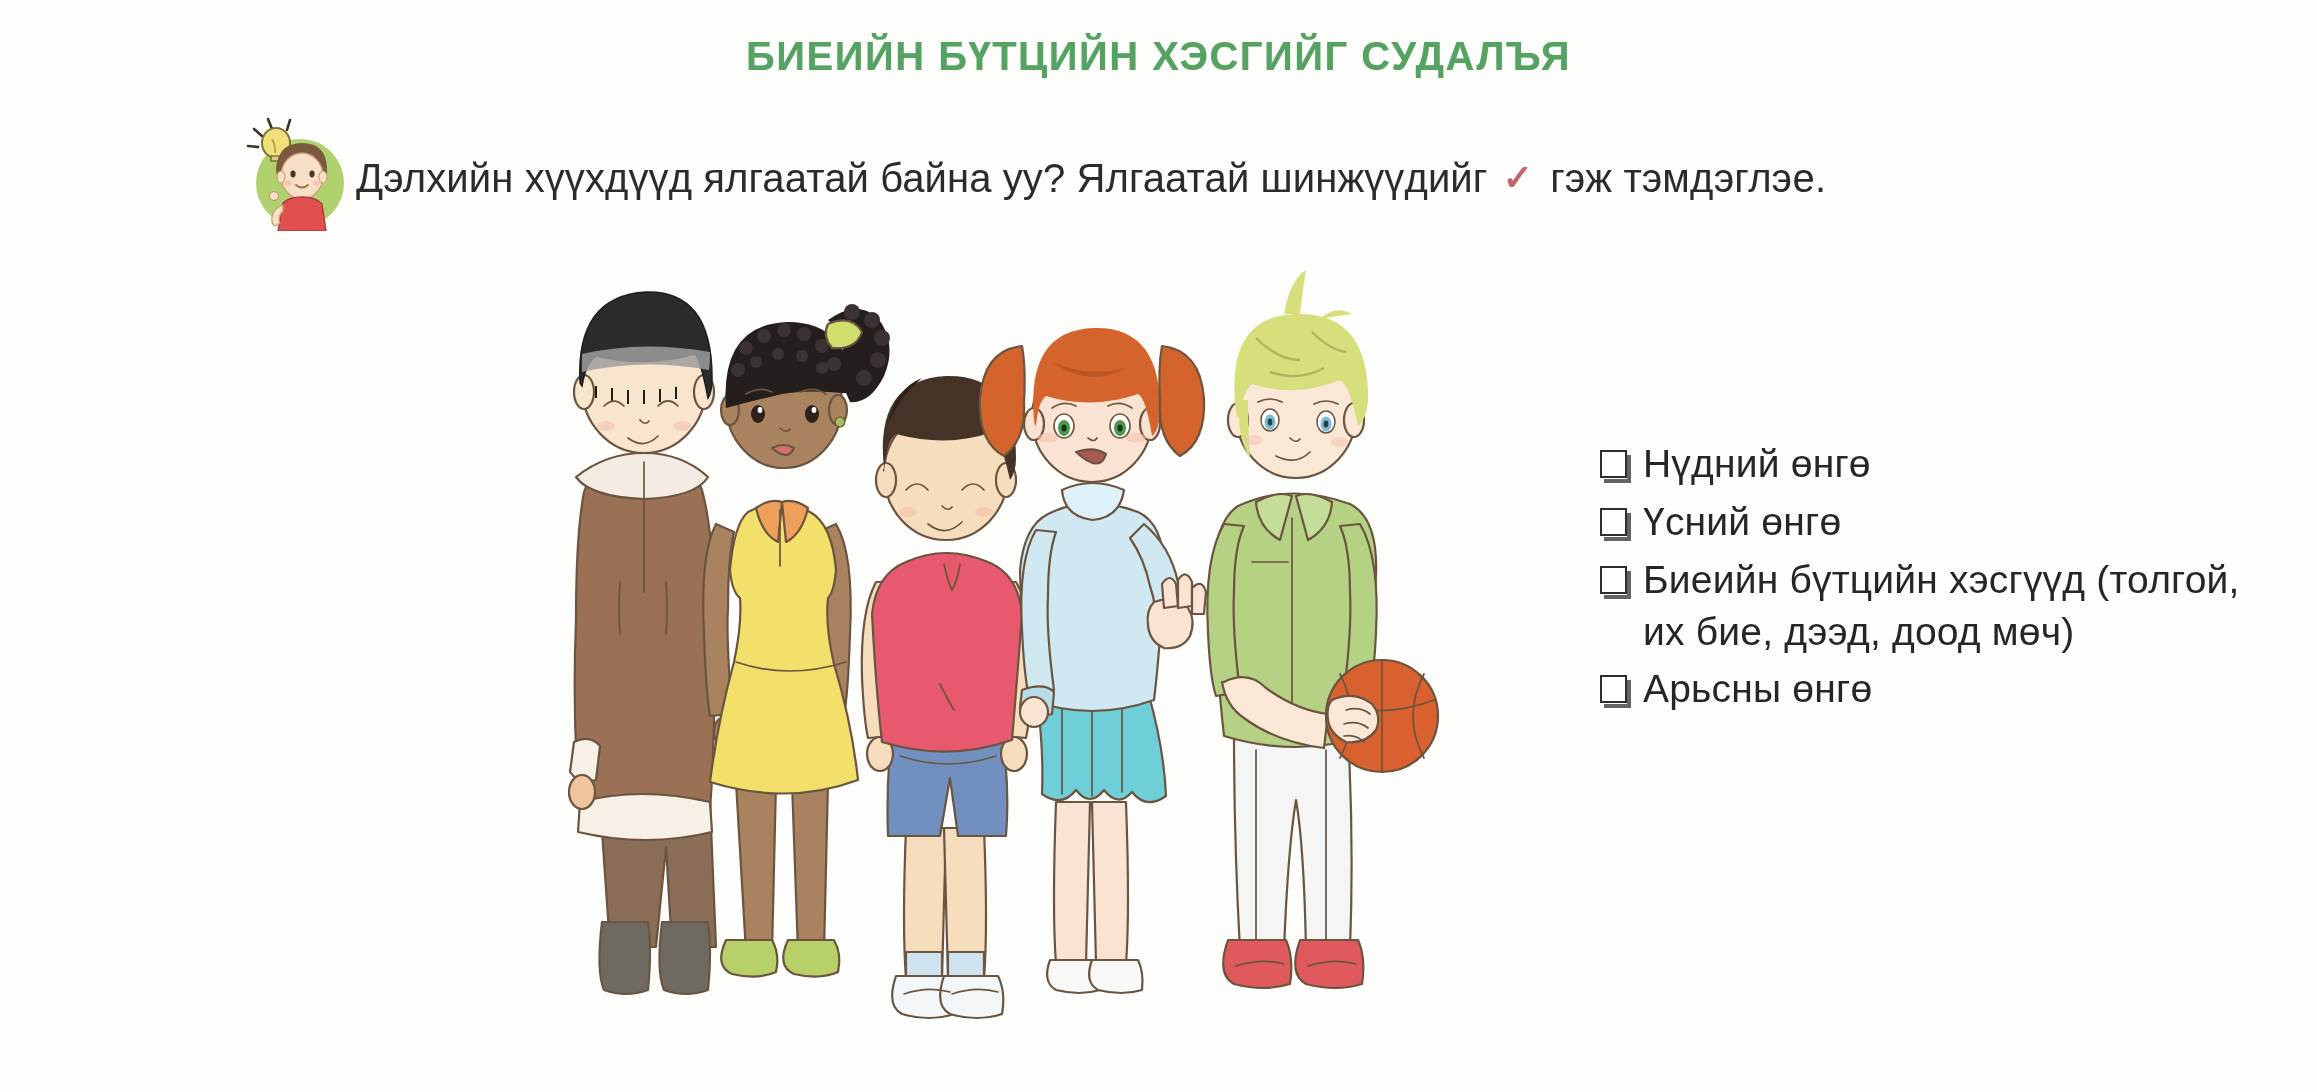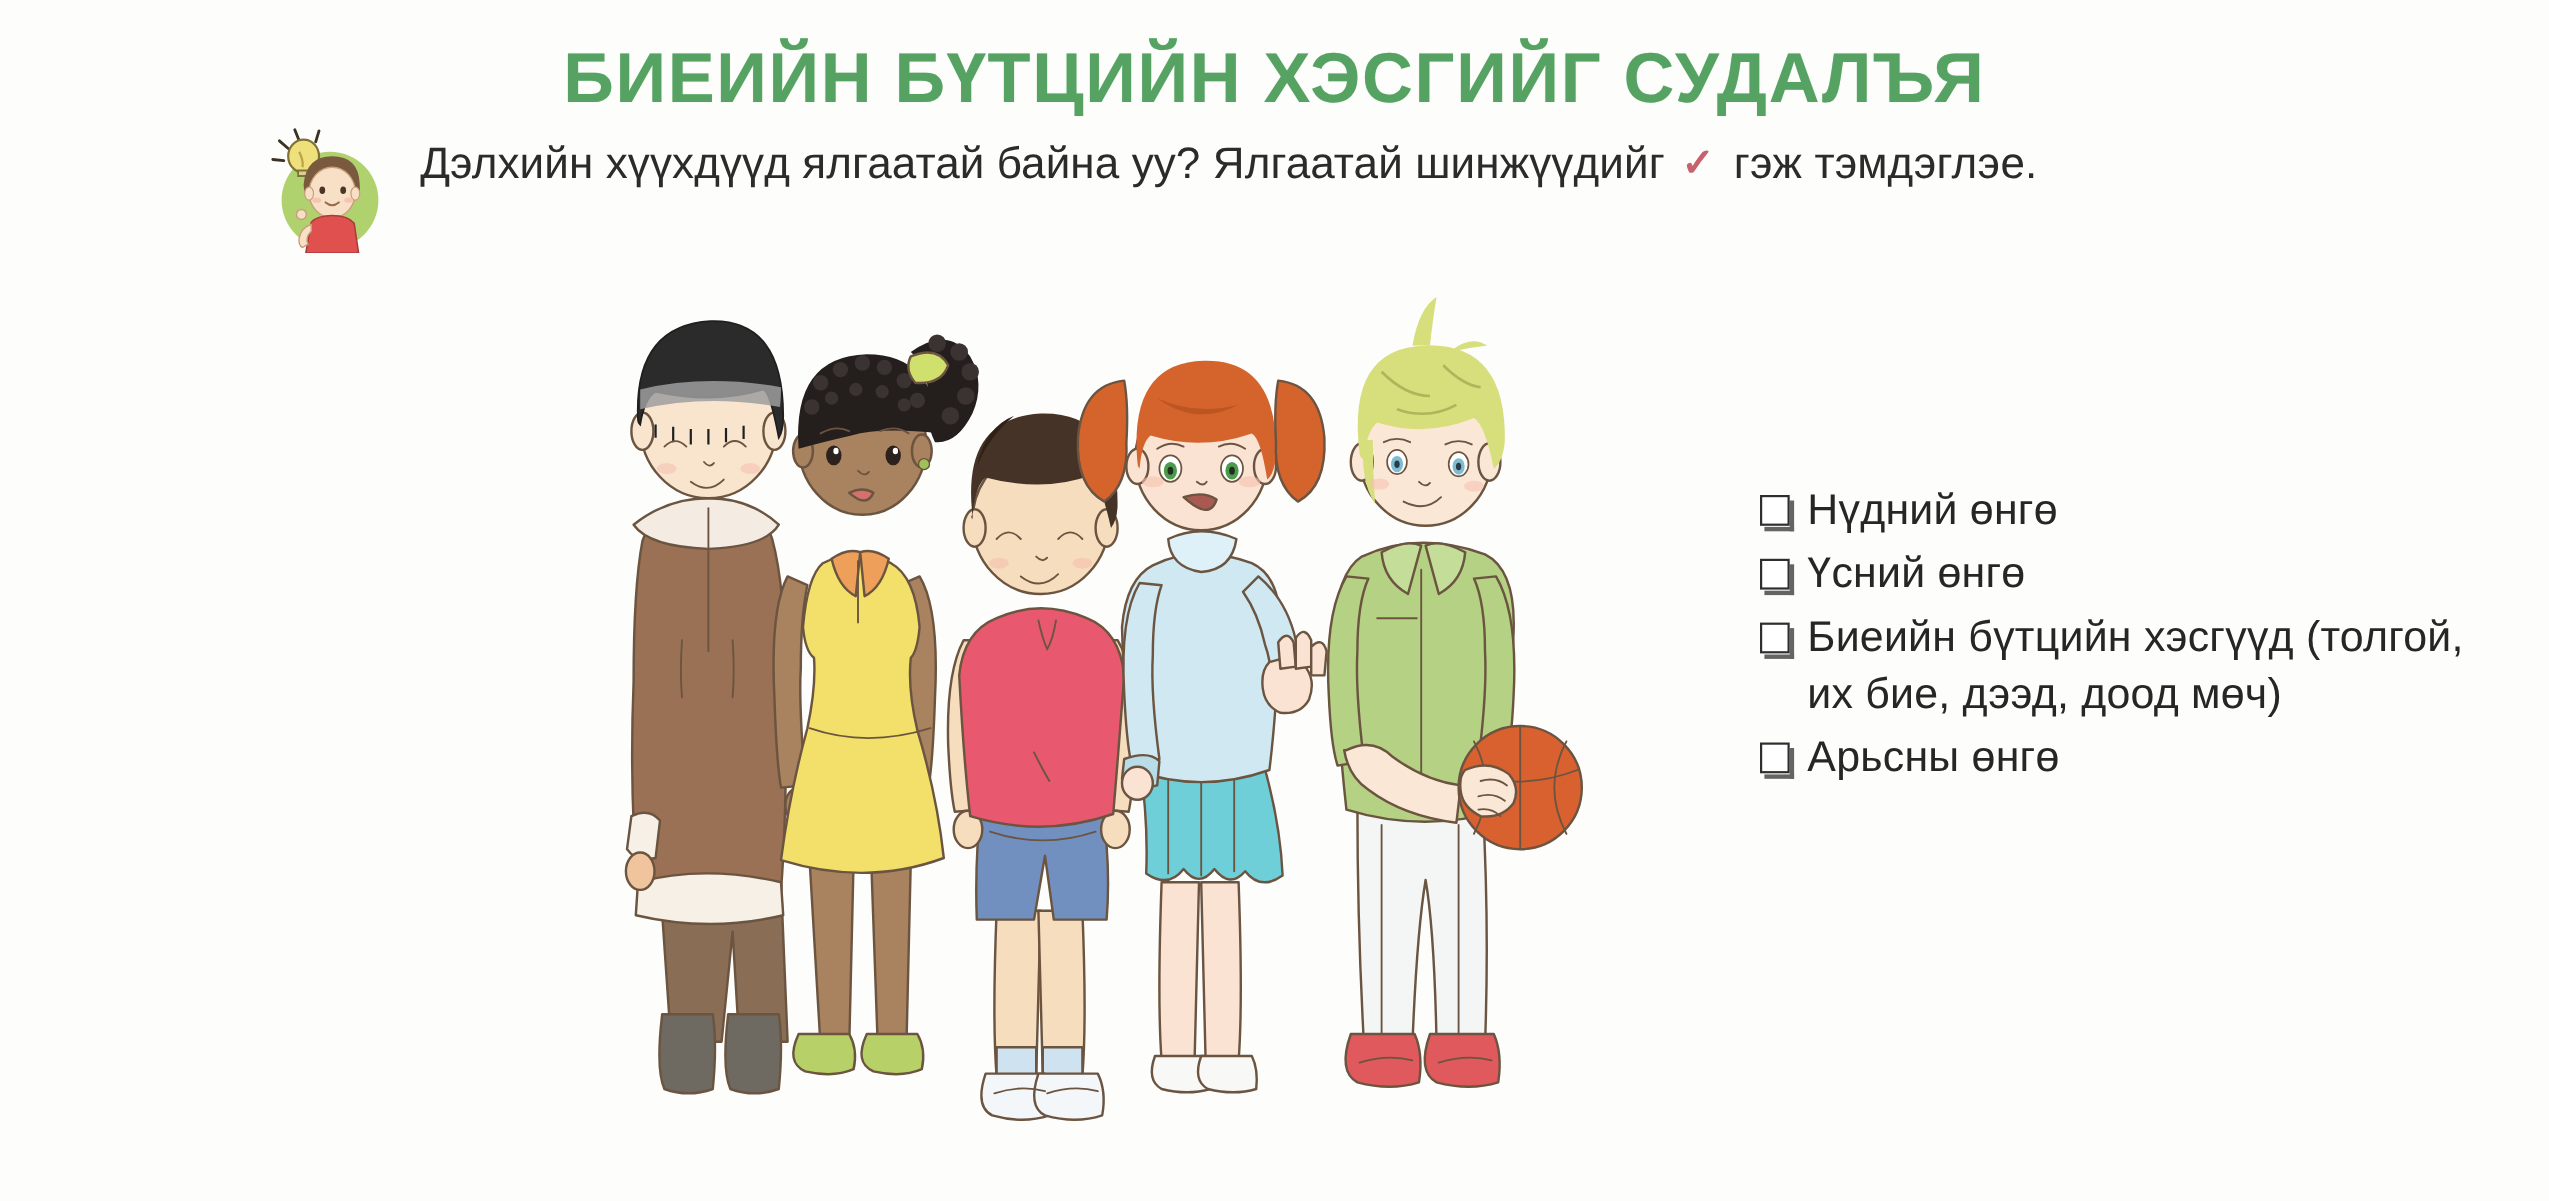--- a/index.html
+++ b/index.html
@@ -18,38 +18,37 @@
   }
 
   
   .page-title {
     position: absolute;
     left: 0;
     top: 34px;
     width: 2317px;
     text-align: center;
     font-family: "Liberation Sans", sans-serif;
-    font-size: 64px;
+    font-size: 40px;
     font-weight: bold;
     letter-spacing: 1.5px;
     color: #55a263;
     text-shadow: 0 0 1px rgba(85,162,99,.35);
     white-space: nowrap;
   }
 
   
   .instruction-row {
     position: absolute;
     left: 238px;
     top: 112px;
     width: 1900px;
     height: 120px;
     display: flex;
-    align-items: flex-start;
-    gap: 26px;
+    align-items: center;
   }
 
   
   .idea-icon {
     position: relative;
     width: 118px;
     height: 118px;
     flex: 0 0 auto;
   }
   .idea-icon svg { display: block; width: 118px; height: 118px; }

